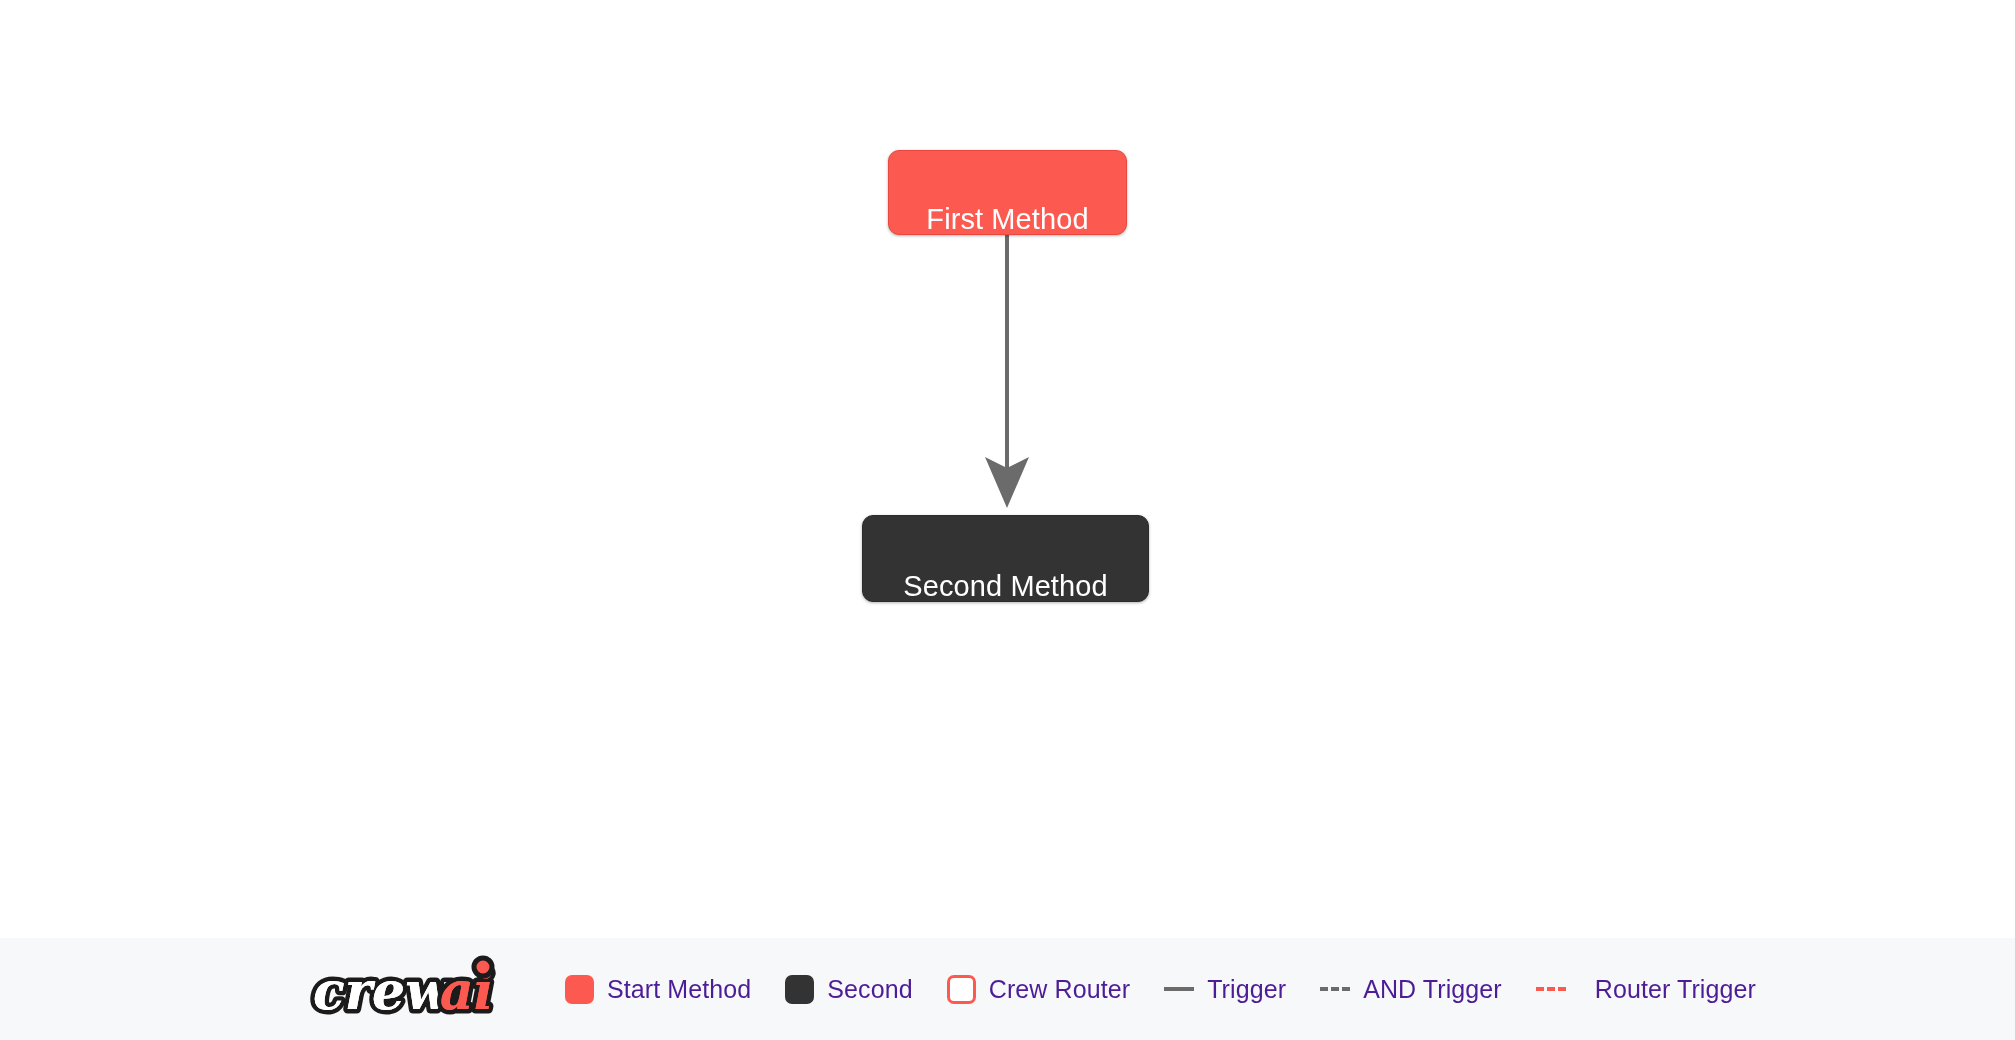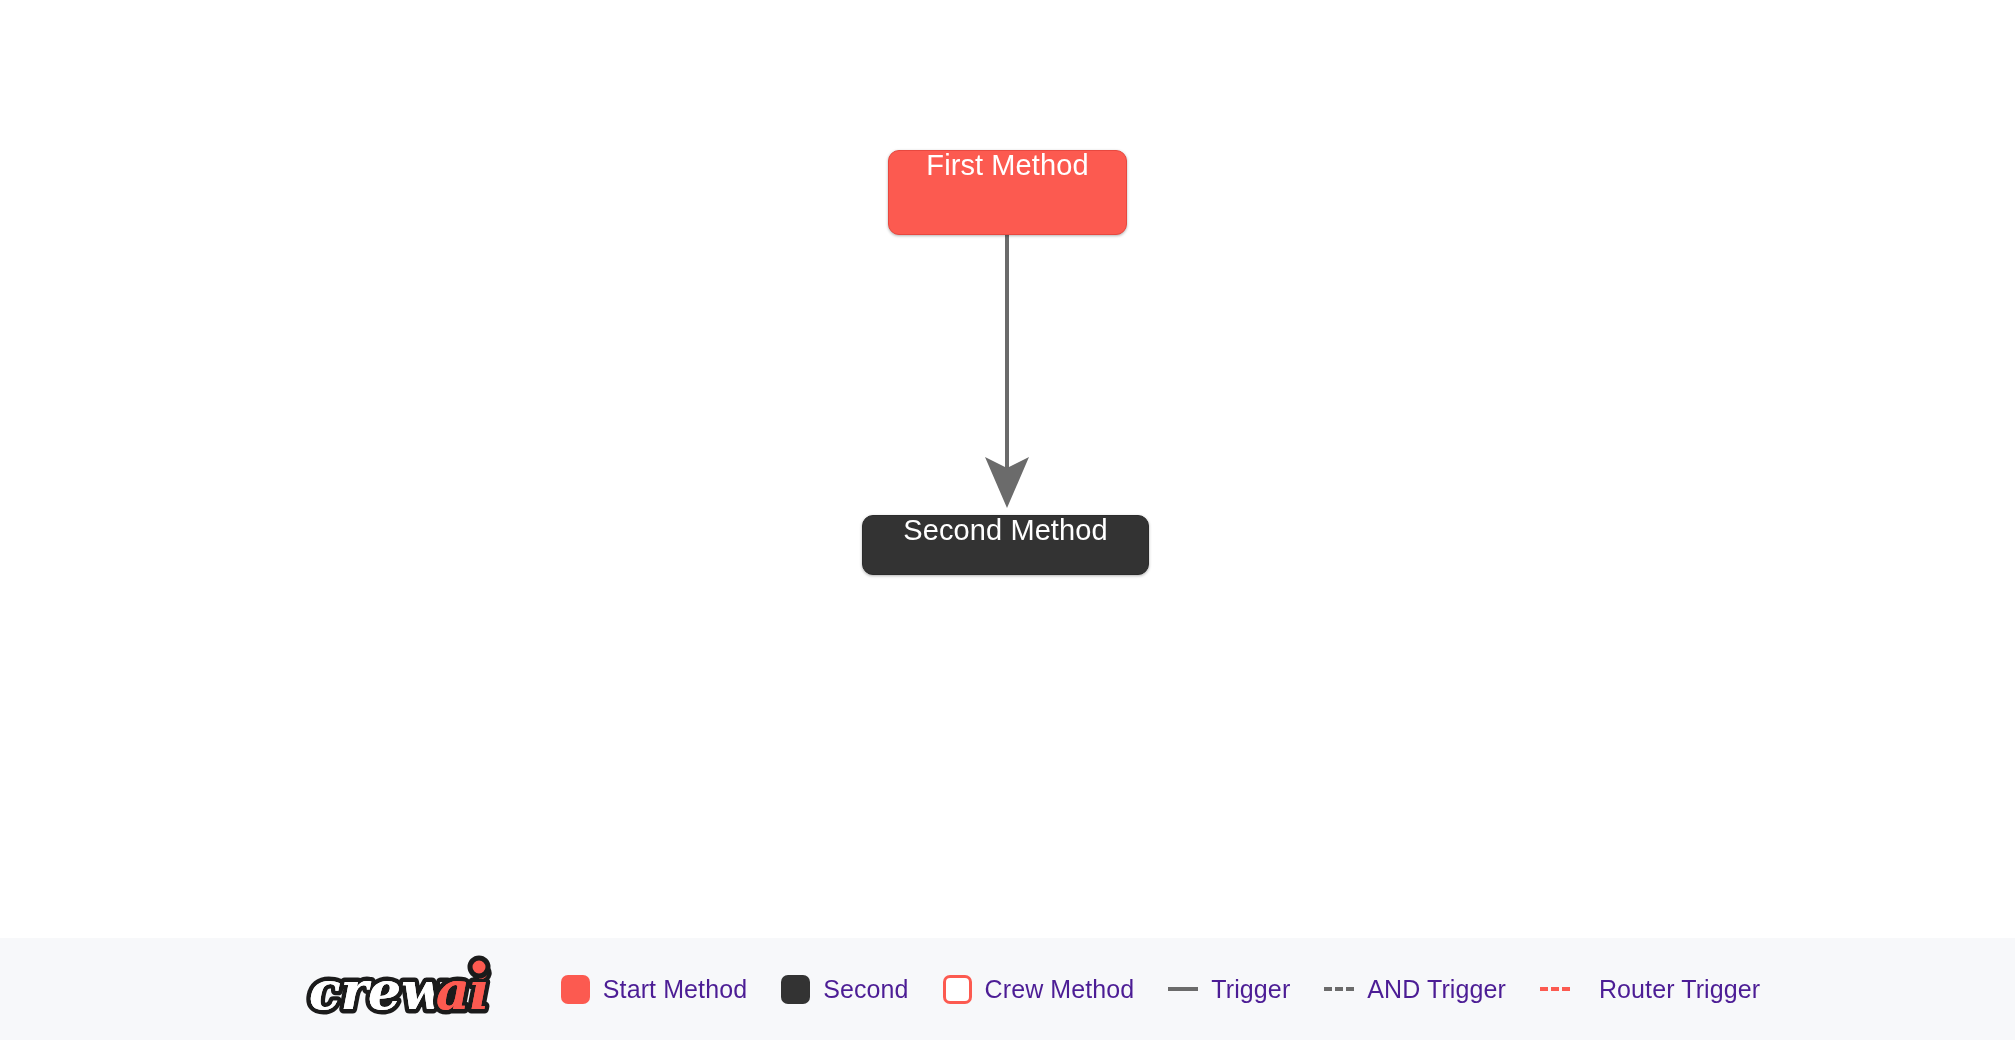--- a/index.html
+++ b/index.html
@@ -36,21 +36,21 @@
     top: 0;
     width: 2015px;
     height: 938px;
   }
 
   
   .node {
     position: absolute;
     box-sizing: border-box;
     display: flex;
-    align-items: flex-start;
+    align-items: flex-end;
     justify-content: center;
     border-radius: 11px;
     color: #ffffff;
     font-size: 29px;
     line-height: 1;
     letter-spacing: 0.1px;
     white-space: nowrap;
     user-select: none;
   }
 
@@ -70,21 +70,21 @@
     left: 888px;
     top: 150px;
     width: 239px;
     height: 85px;
   }
 
   #node-second {
     left: 862px;
     top: 515px;
     width: 287px;
-    height: 60px;
+    height: 87px;
   }
 
   
   #legend {
     position: absolute;
     left: 0;
     top: 938px;
     width: 2015px;
     height: 102px;
     background: #f7f8fa;
@@ -194,21 +194,21 @@
         <span class="legend-label">Start Method</span>
       </div>
 
       <div class="legend-item">
         <span class="swatch swatch-method"></span>
         <span class="legend-label">Second</span>
       </div>
 
       <div class="legend-item">
         <span class="swatch swatch-crew"></span>
-        <span class="legend-label">Crew Method</span>
+        <span class="legend-label">Crew Router</span>
       </div>
 
 
       <div class="legend-item">
         <span class="line-sample line-solid-gray"></span>
         <span class="legend-label">Trigger</span>
       </div>
 
       <div class="legend-item">
         <span class="line-sample line-dashed-gray"></span>

